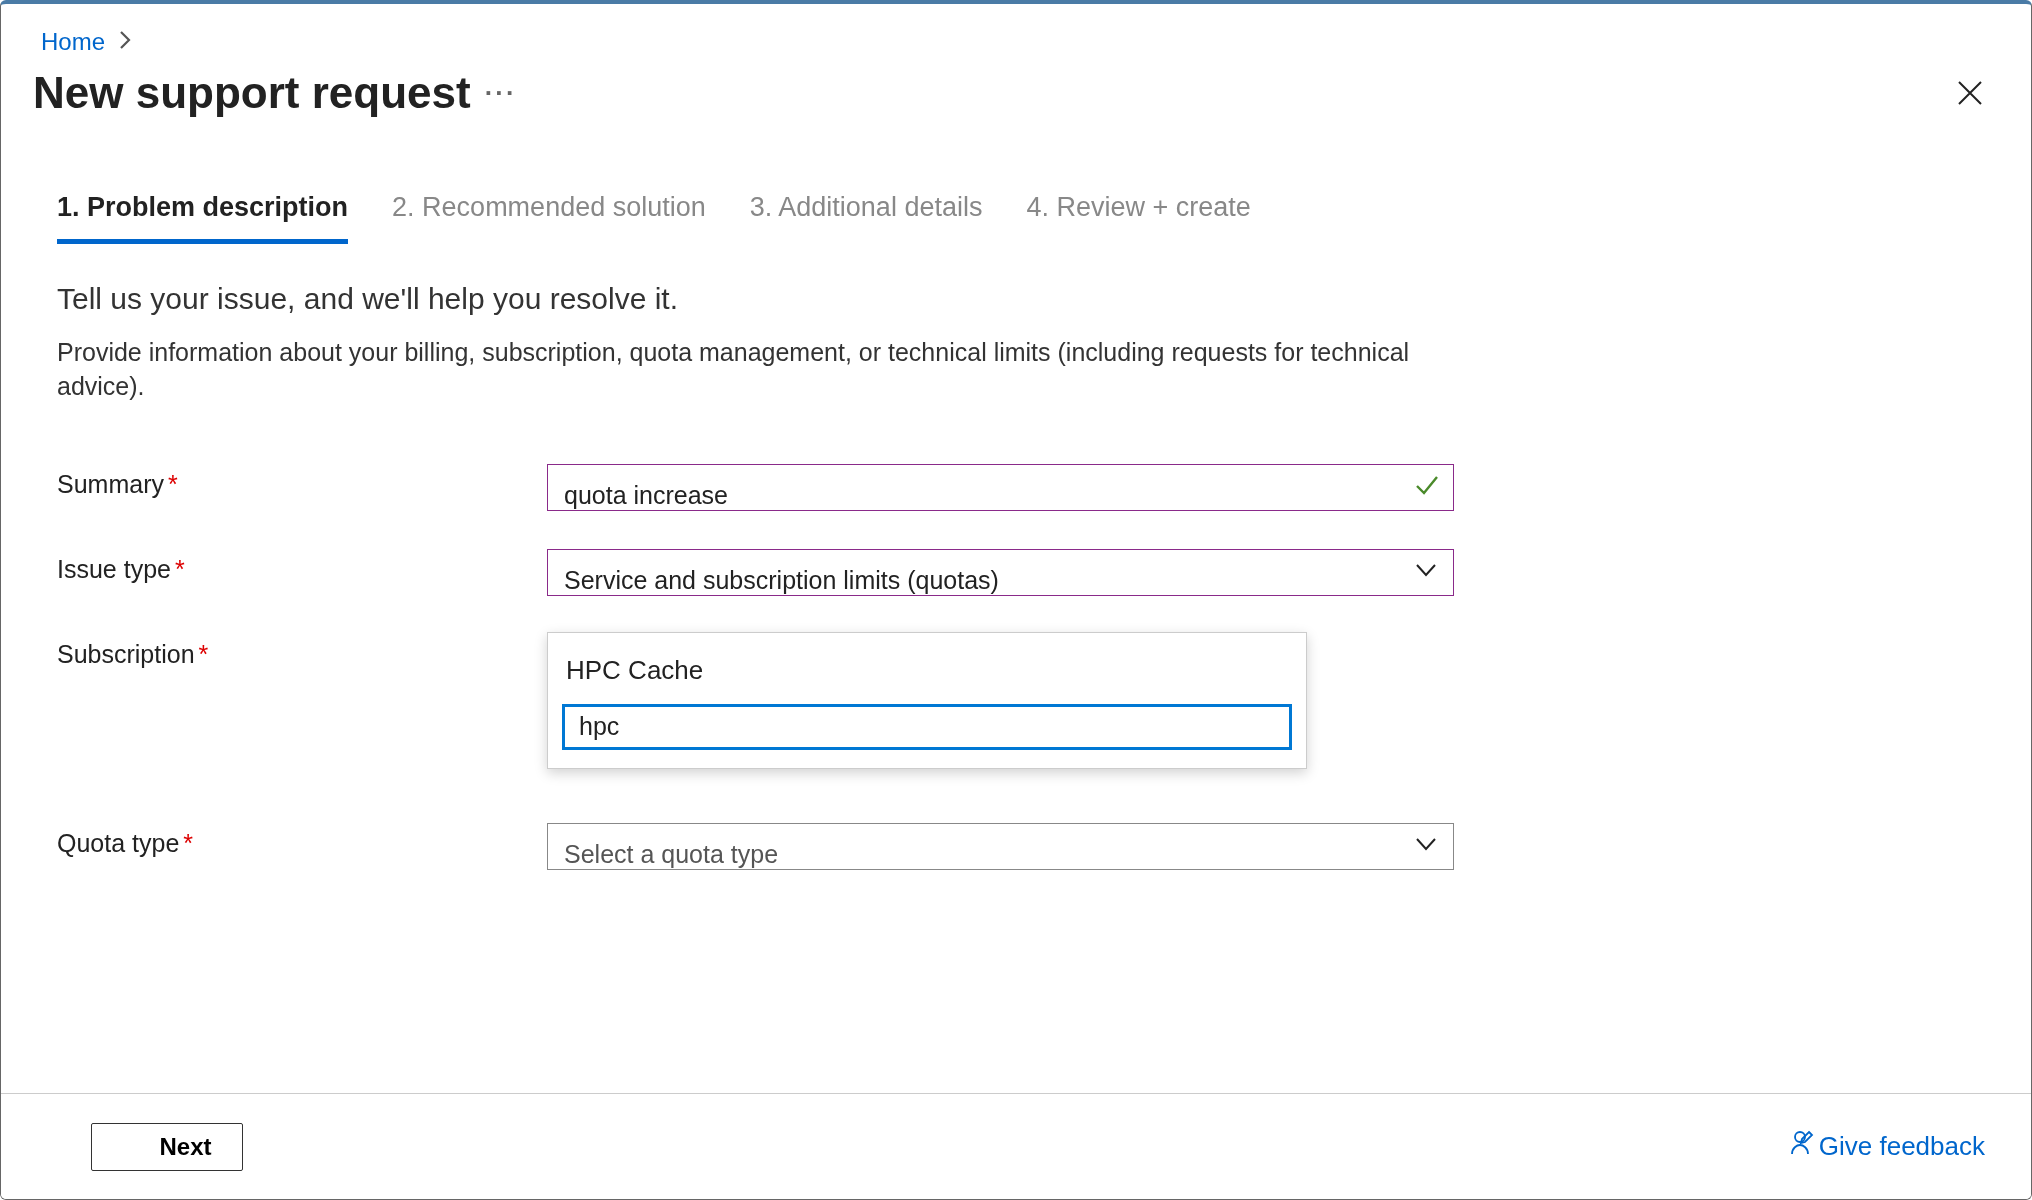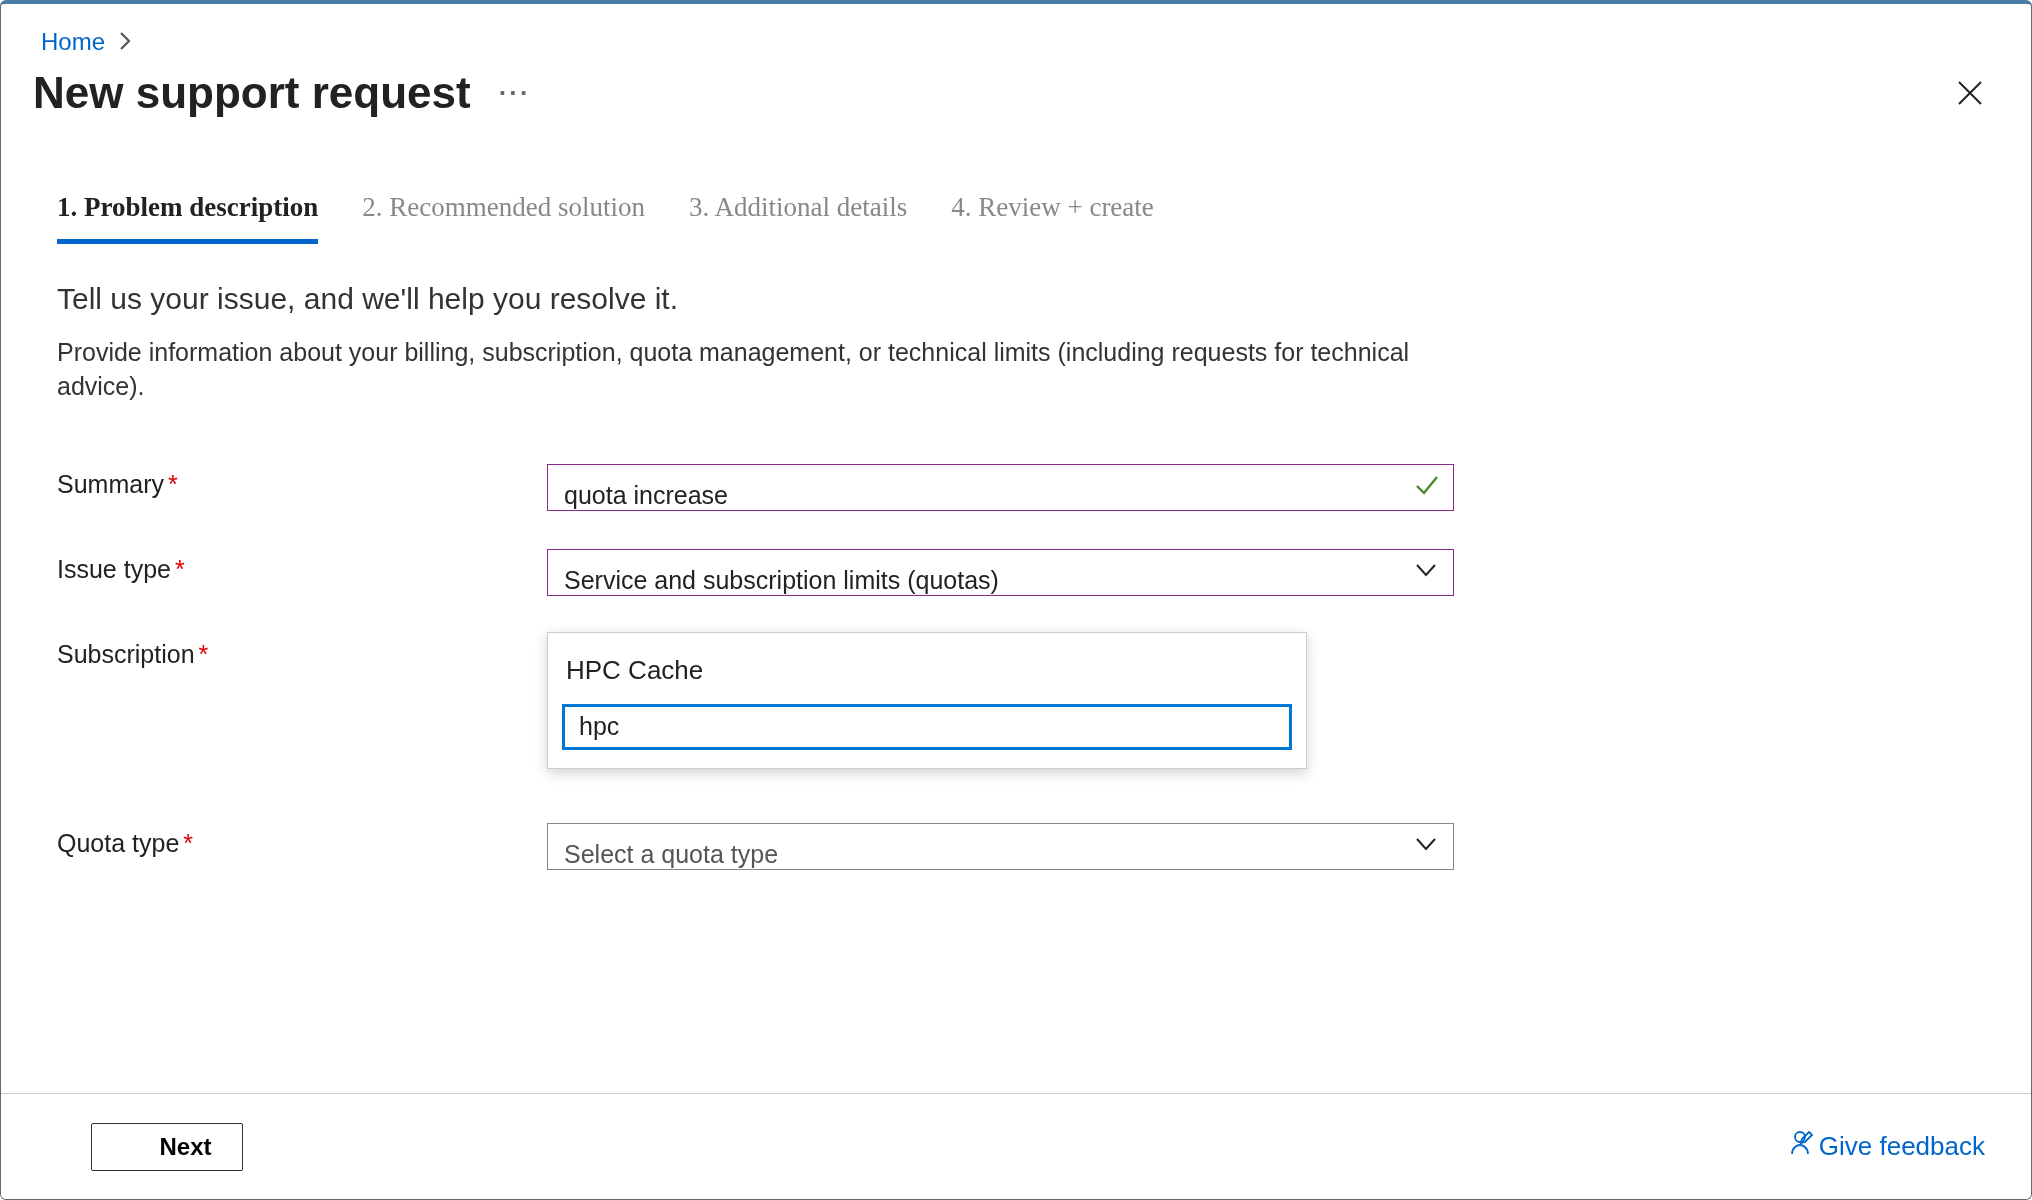--- a/index.html
+++ b/index.html
@@ -12,59 +12,58 @@
     border-top: 4px solid #4a7ba6;
     border-radius: 6px;
     position: relative;
     overflow: hidden;
   }
   .breadcrumb {
     padding: 24px 40px 12px 40px;
     font-size: 24px;
     color: #0066cc;
     display: flex;
-    align-items: flex-end;
+    align-items: center;
     gap: 14px;
   }
   .breadcrumb a { color: #0066cc; text-decoration: none; cursor: pointer; }
   .chev { color: #555; font-size: 20px; }
   .title-row {
     display: flex;
     align-items: center;
     justify-content: space-between;
     padding: 0 40px 10px 32px;
   }
   .title-row h1 {
     font-size: 44px;
     font-weight: 600;
     color: #222;
     display: flex;
     align-items: center;
-    gap: 28px;
+    gap: 14px;
   }
   .ell-icon { color: #666; font-size: 26px; cursor: pointer; letter-spacing: 2px; }
   .close-btn { cursor: pointer; padding: 6px; }
   .close-btn svg { display: block; }
 
   .content {
     padding: 64px 56px 0 56px;
   }
   .tabs {
     display: flex;
     gap: 44px;
     border-bottom: none;
     margin-bottom: 38px;
   }
   .tab {
     font-size: 27px;
     color: #888;
     padding-bottom: 16px;
     cursor: pointer;
     white-space: nowrap;
-    font-family: Liberation Serif, serif;
   }
   .tab.active {
     color: #222;
     font-weight: 600;
     border-bottom: 5px solid #0066cc;
   }
   .section-heading {
     font-size: 30px;
     font-weight: 400;
     color: #333;

